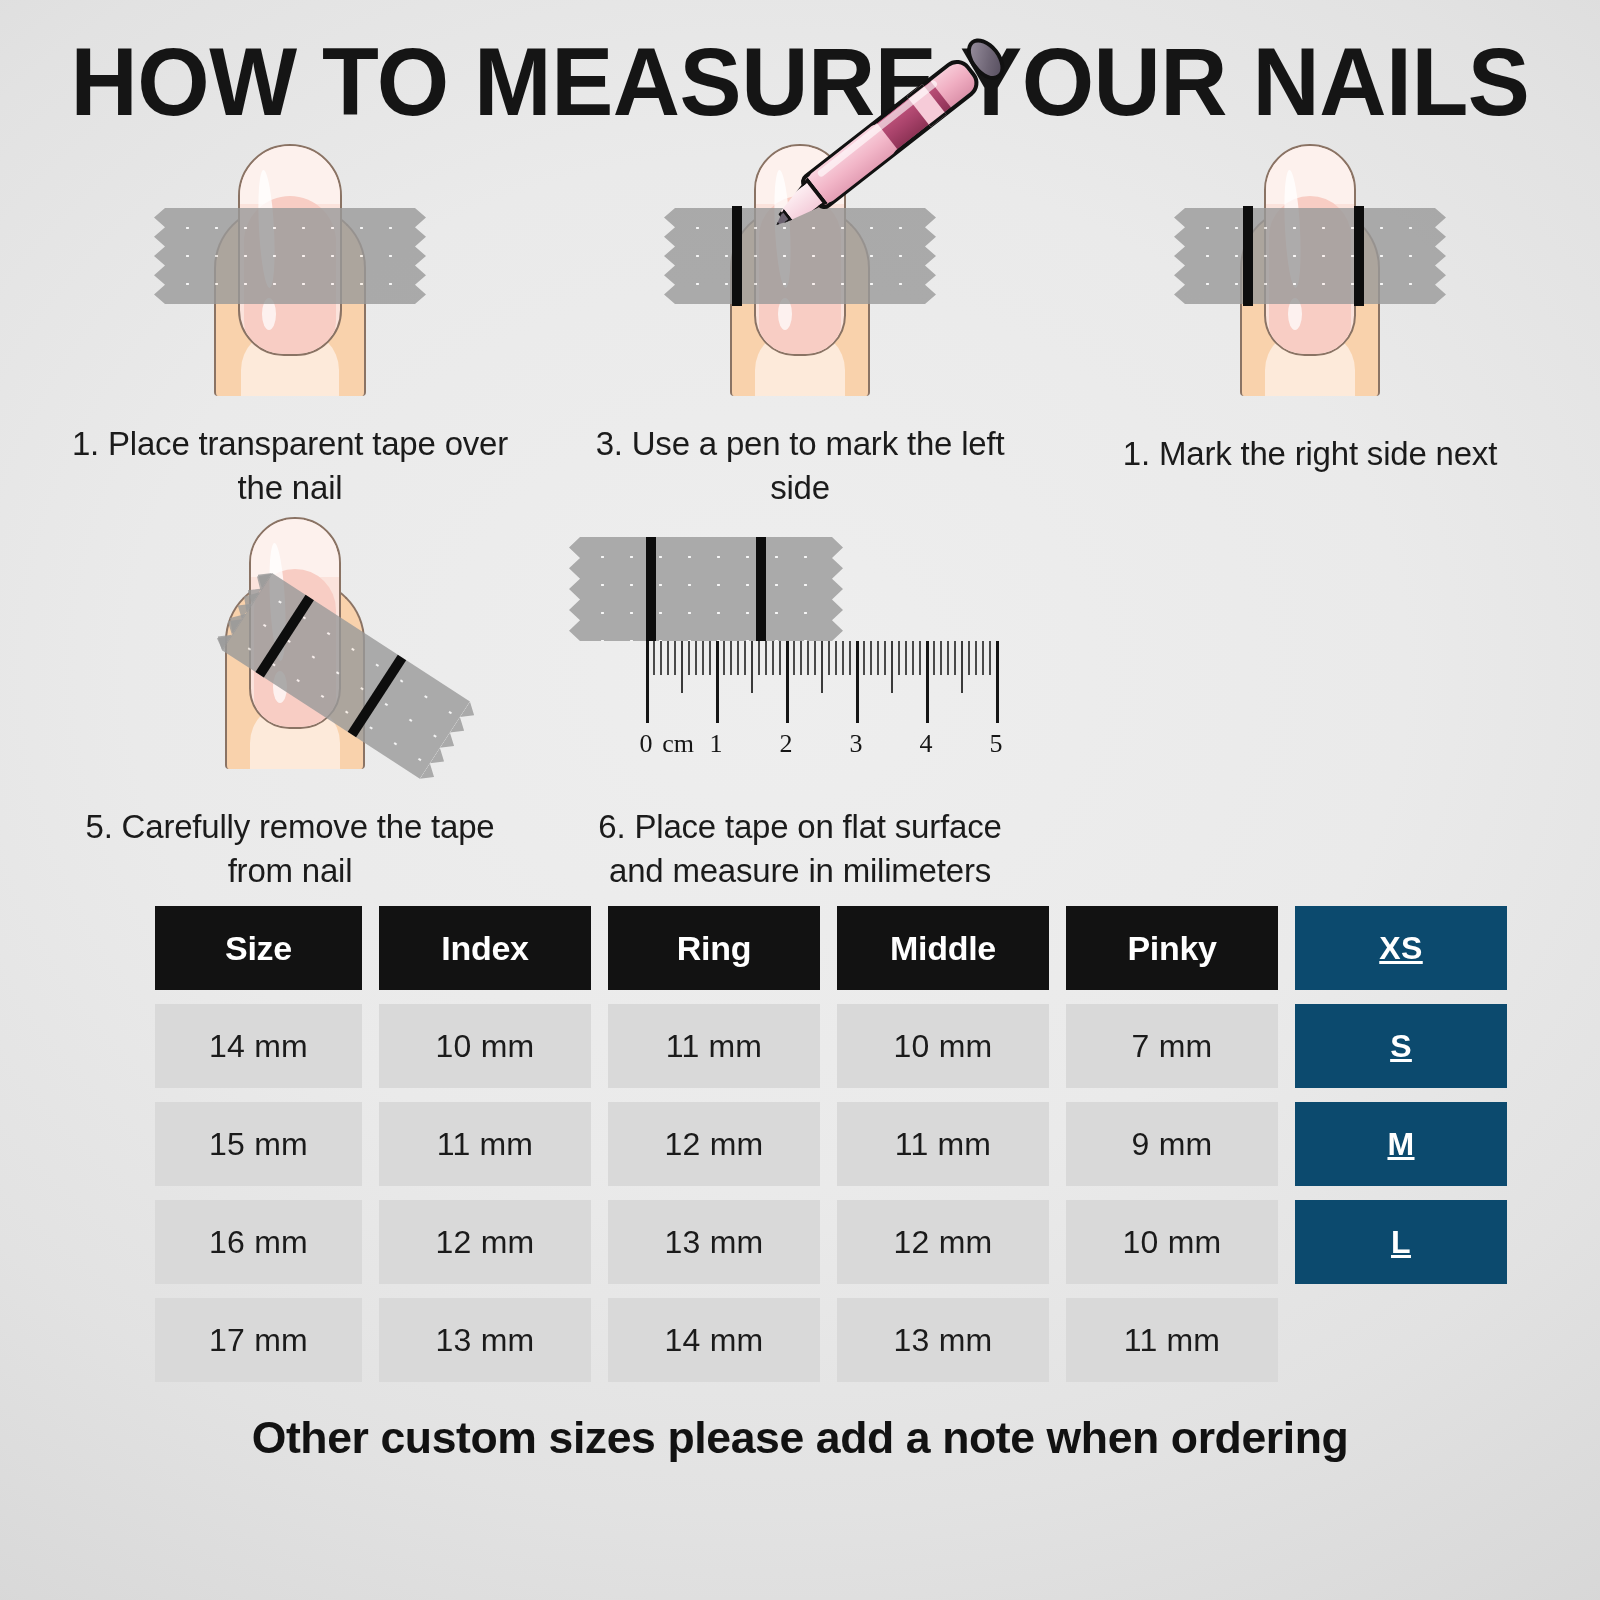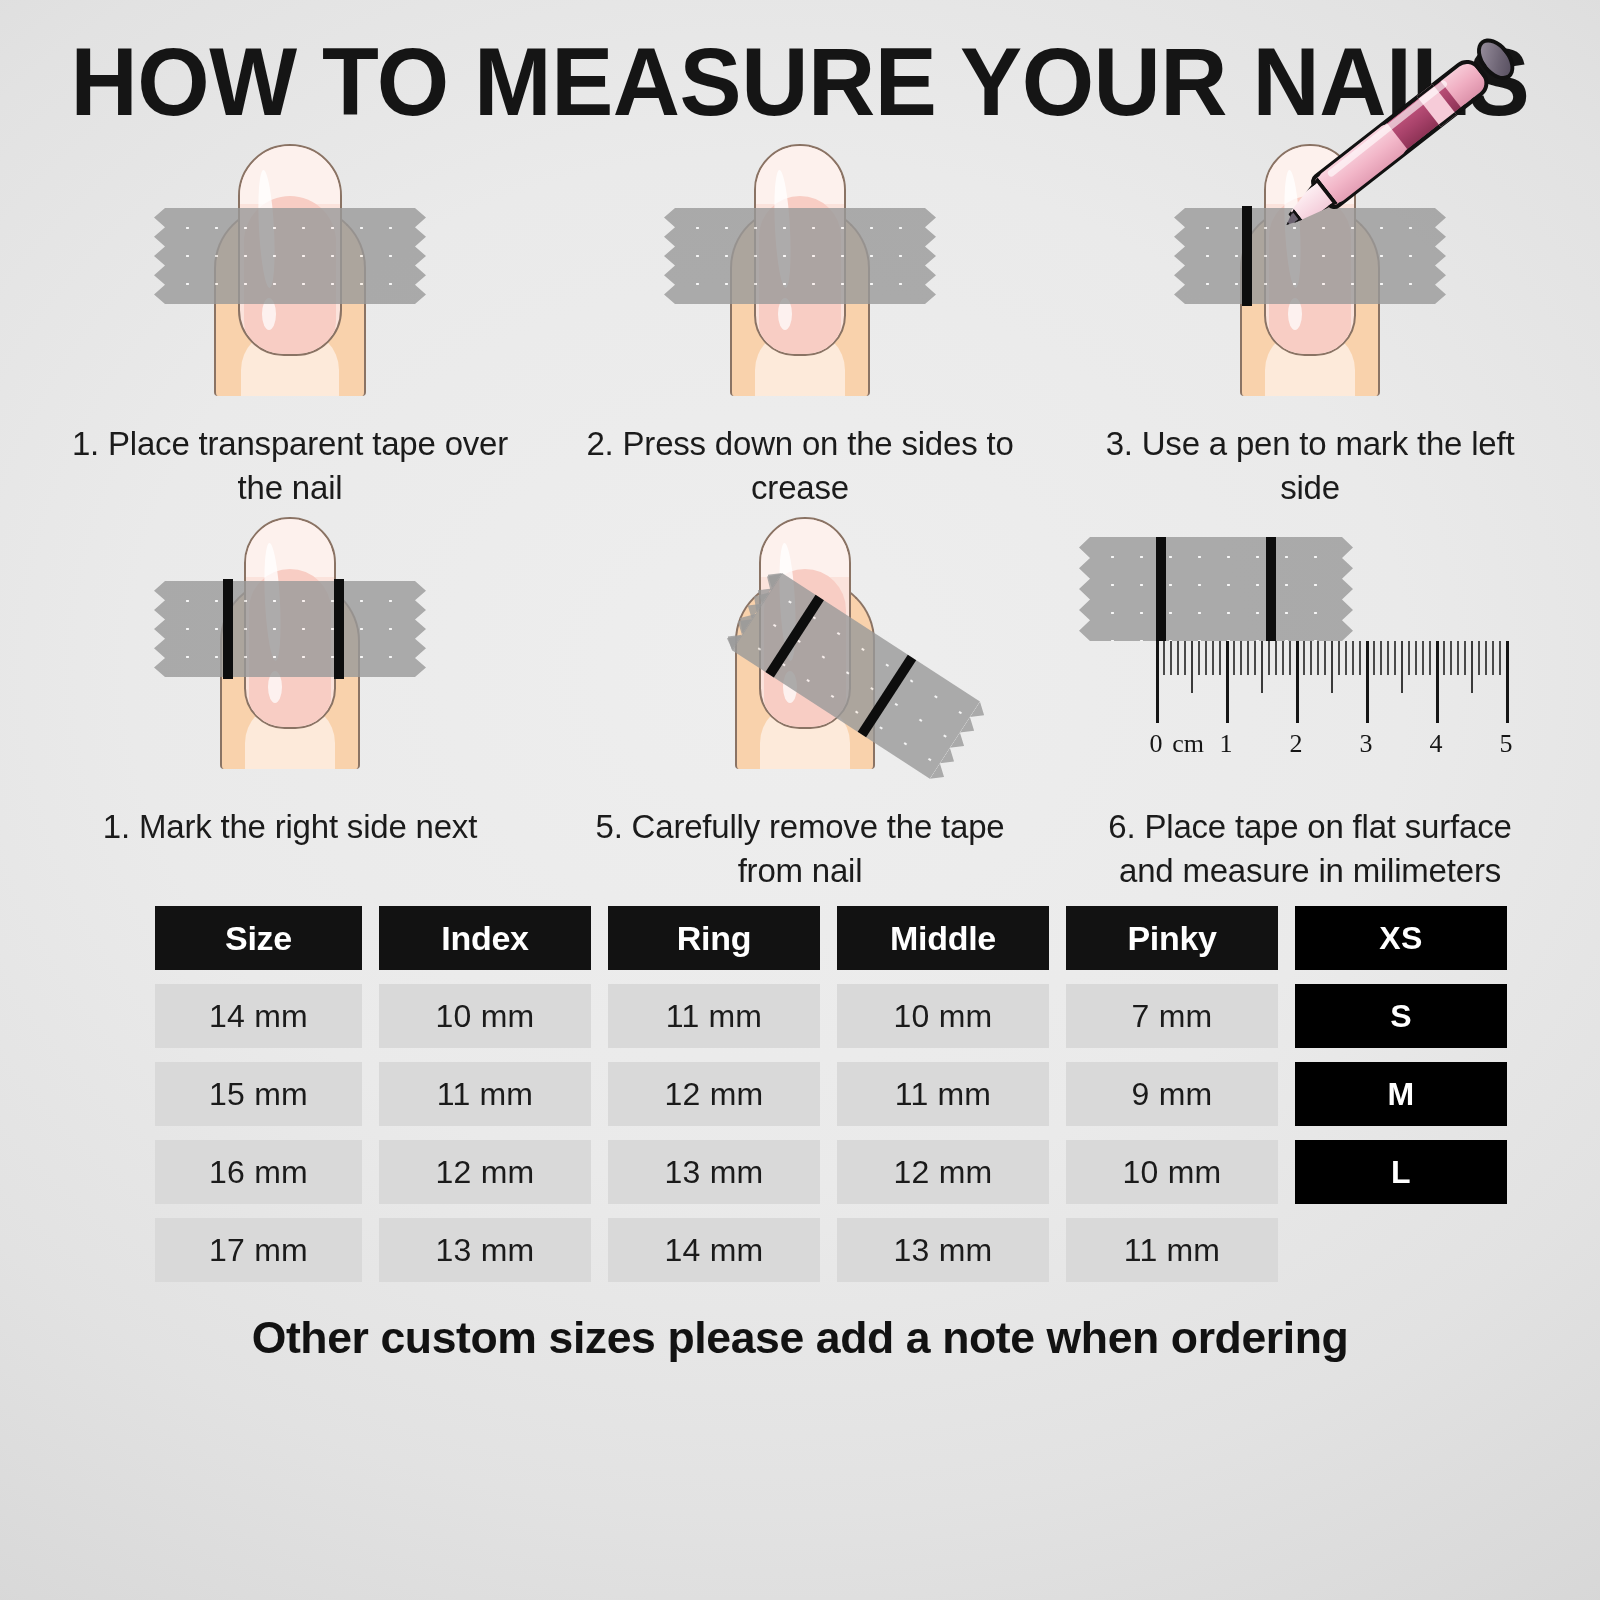--- a/index.html
+++ b/index.html
@@ -336,39 +336,40 @@
 
   
   .table {
     width: 1290px;
     margin: 14px auto 0;
     display: grid;
     grid-template-columns: 207px 212px 212px 212px 212px 212px;
     gap: 14px 17px;
   }
   .cell {
-    height: 64px;
+    height: 84px;
     display: flex;
     align-items: center;
     justify-content: center;
     font-family: "Liberation Sans", sans-serif;
   }
   .cell.head {
     background: #121212;
     color: #ffffff;
     font-weight: 700;
     font-size: 34px;
     letter-spacing: -0.3px;
   }
   .cell.size {
-    background: #000000;
+    background: #0c4a6e;
     color: #ffffff;
     font-weight: 700;
     font-size: 32px;
     letter-spacing: 0.4px;
+    text-decoration: underline;
   }
   .cell.val {
     background: #d9d9d9;
     color: #1b1b1b;
     font-weight: 400;
     font-size: 32px;
     letter-spacing: 0.2px;
   }
 
   
@@ -403,39 +404,20 @@
           <div class="nail-shine2"></div>
         </div>
       </div>
       <div class="tape tape-h">
         <div class="tape-dots"></div>
       </div>
     </div>
     <div class="step-caption">1. Place transparent tape over the nail</div>
   </div>
 
-  <div class="step">
-    <div class="step-art">
-      <div class="finger narrow">
-        <div class="finger-body">
-          <div class="finger-pad"></div>
-        </div>
-        <div class="nail">
-          <div class="nail-tip"></div>
-          <div class="nail-plate"></div>
-          <div class="nail-shine"></div>
-          <div class="nail-shine2"></div>
-        </div>
-      </div>
-      <div class="tape tape-h">
-        <div class="tape-dots"></div>
-      </div>
-    </div>
-    <div class="step-caption">2. Press down on the sides to crease</div>
-  </div>
 
   <div class="step">
     <div class="step-art">
       <div class="finger narrow">
         <div class="finger-body">
           <div class="finger-pad"></div>
         </div>
         <div class="nail">
           <div class="nail-tip"></div>
           <div class="nail-plate"></div>

